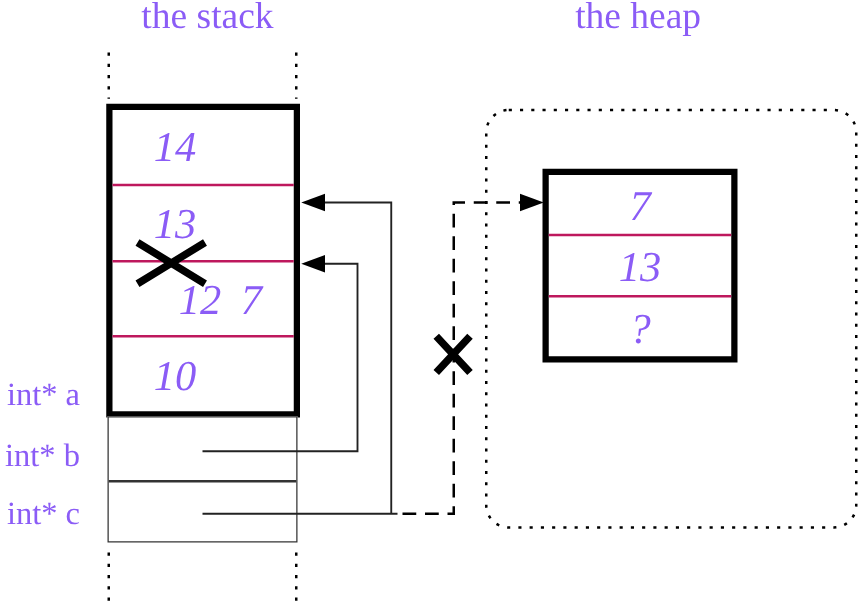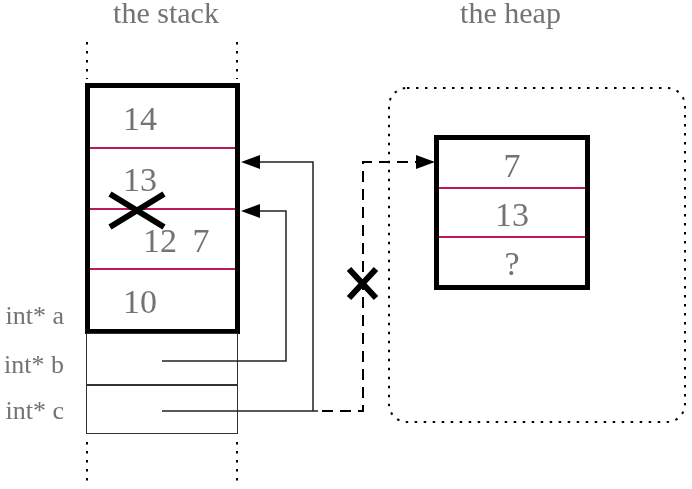--- a/index.html
+++ b/index.html
@@ -1,36 +1,36 @@
 <!DOCTYPE html>
 <html><head>
 <meta charset="utf-8">
 <style>
   html,body { margin:0; padding:0; background:#fff; }
   .canvas {
     position:relative; width:692px; height:489px; background:#ffffff;
-    font-family:"Liberation Serif","DejaVu Serif",serif; color:#737373;
+    font-family:"Liberation Serif","DejaVu Serif",serif; color:#8b5cf6;
     overflow:hidden;
   }
   .title { position:absolute; top:-4px; font-size:30px; line-height:34px; text-align:center; white-space:nowrap; }
   .title-stack { left:85px;  width:162px; }
   .title-heap  { left:428px; width:165px; }
 
   .var-label { position:absolute; left:0; width:64px; text-align:right;
                font-size:26px; line-height:28px; white-space:nowrap; }
   .var-a { top:302px; } .var-b { top:351px; } .var-c { top:397px; }
 
   .membox { position:absolute; border:5px solid #000; box-sizing:border-box;
             display:flex; flex-direction:column; background:#fff; }
   .stack-box { left:85px;  top:83px;  width:155px; height:251px; }
   .heap-box  { left:434px; top:135px; width:156px; height:155px; }
   .membox .row { flex:1; position:relative; }
   .membox .row + .row { border-top:2px solid #be185d; }
   .val { position:absolute; top:calc(50% + 2px); transform:translateY(-50%);
-         font-size:34px; line-height:38px; }
+         font-size:34px; line-height:38px;font-style:italic; }
   .stack-box .val { left:0; width:100px; text-align:center; }
   .stack-box .val-old { left:7px;  width:80px;text-align:right; }
   .stack-box .val-new { left:91px; width:40px; }
   .heap-box .val { left:0; width:100%; text-align:center; }
 
   .sub-cells { position:absolute; left:86px; top:333px; width:152px; height:101px;
                border:1px solid #333; box-sizing:border-box; background:#fff; }
   .sub-row-b { height:52px; border-bottom:2px solid #333; box-sizing:border-box; }
   .sub-row-c { height:47px; }
 

